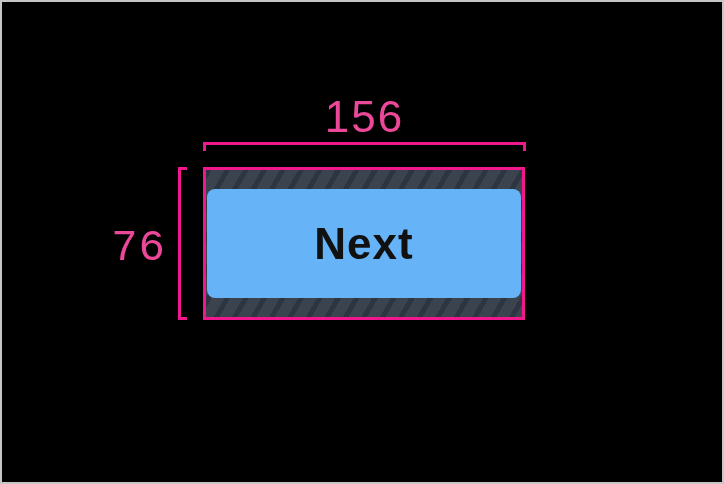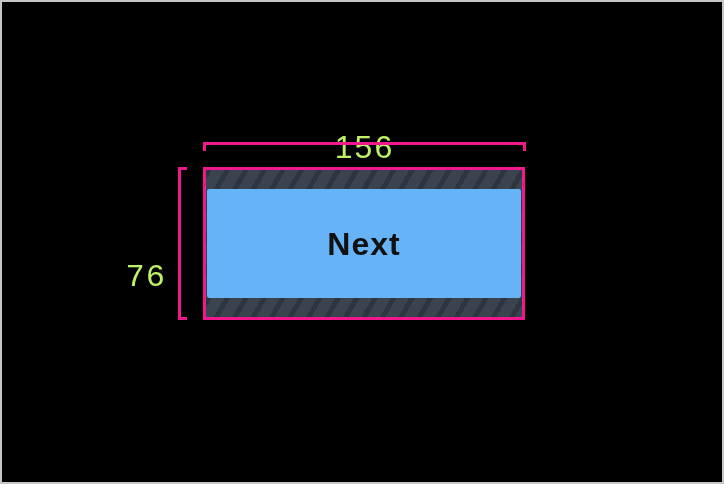--- a/index.html
+++ b/index.html
@@ -13,27 +13,26 @@
     width: 724px;
     height: 484px;
     box-sizing: border-box;
     background: #000000;
     border: 2px solid #c6c6c6;
     overflow: hidden;
   }
   
   .dim-label {
     position: absolute;
-    color: #bef264;
-    font-size: 32px;
+    color: #ec4899;
+    font-size: 44px;
     line-height: 1;
     letter-spacing: 2px;
     font-weight: 400;
     user-select: none;
-    margin-top: 36px;
   }
   .dim-width {
     left: 201px;
     top: 93px;
     width: 323px;
     text-align: center;
   }
   .dim-height {
     left: 98px;
     top: 224px;
@@ -82,25 +81,25 @@
     );
   }
   
   .next-btn {
     position: absolute;
     left: 1px;
     right: 1px;
     top: 19px;
     bottom: 19px;
     border: none;
-    border-radius: 2px;
+    border-radius: 8px;
     background: #66b3f7;
     color: #111111;
     font-family: "Liberation Sans", "DejaVu Sans", sans-serif;
-    font-size: 32px;
+    font-size: 44px;
     font-weight: 600;
     letter-spacing: 1px;
     line-height: 1;
     cursor: pointer;
     padding: 0;
     display: flex;
     align-items: center;
     justify-content: center;
   }
 </style>

